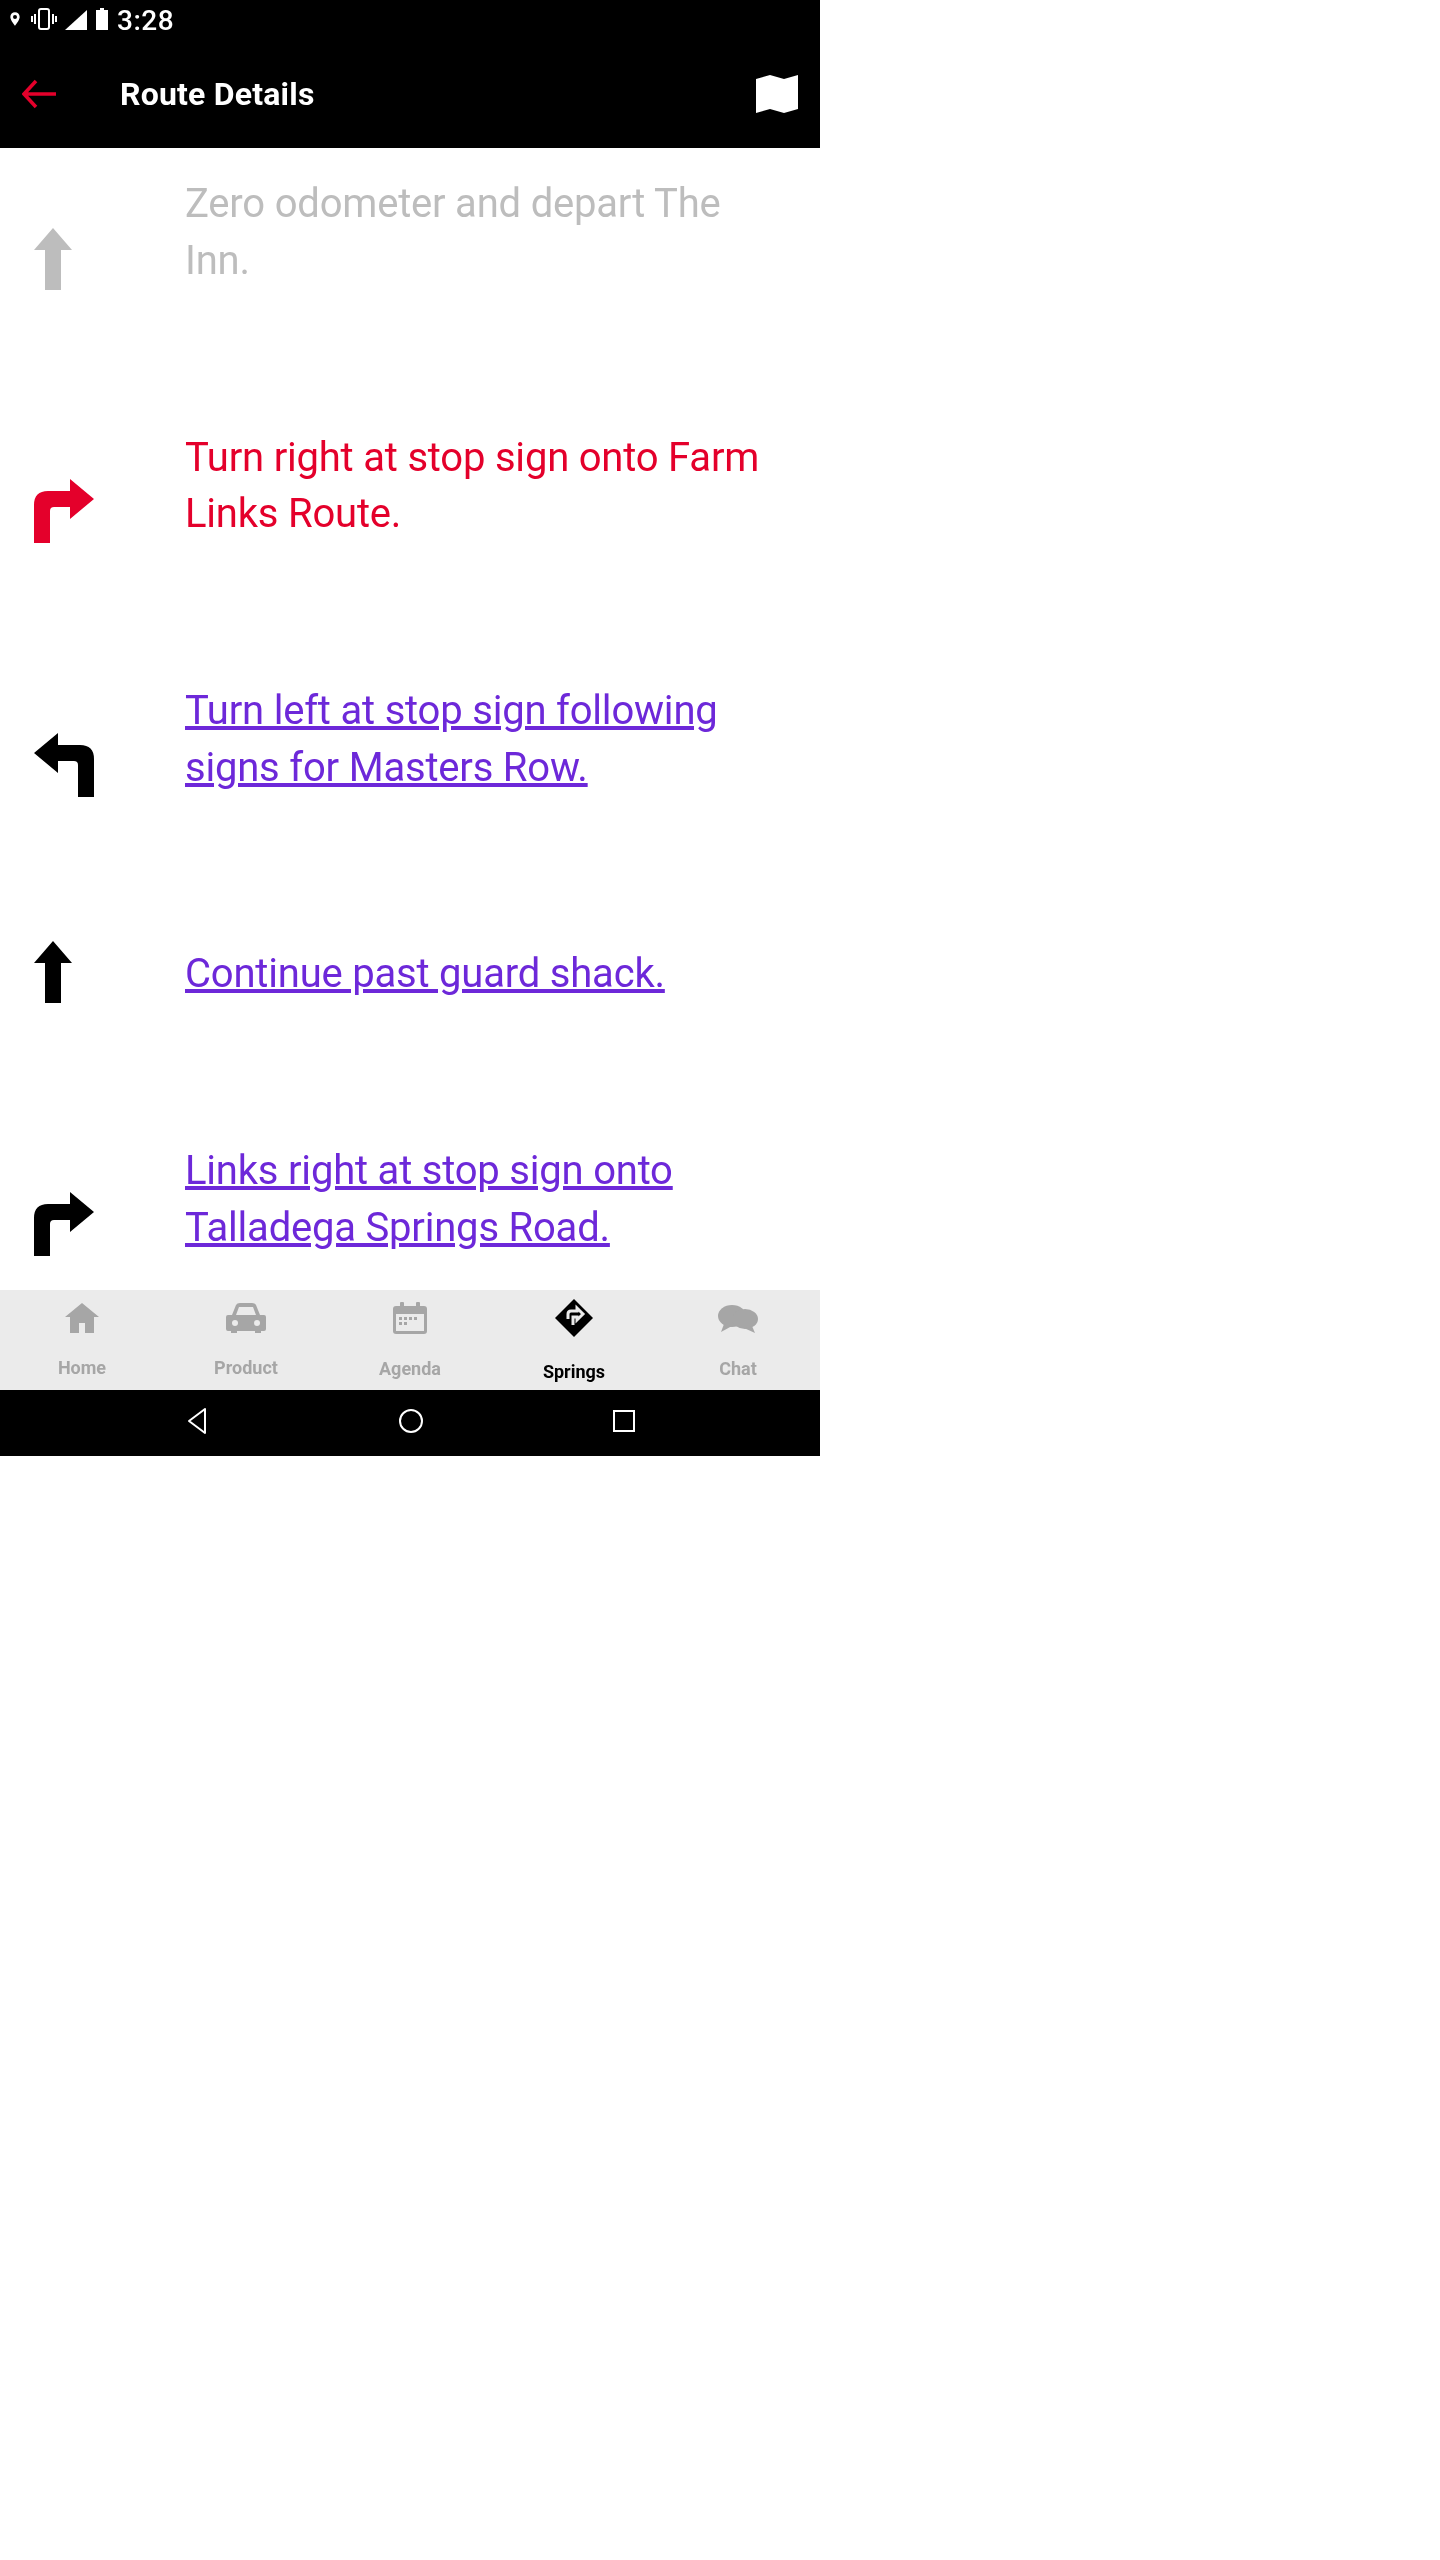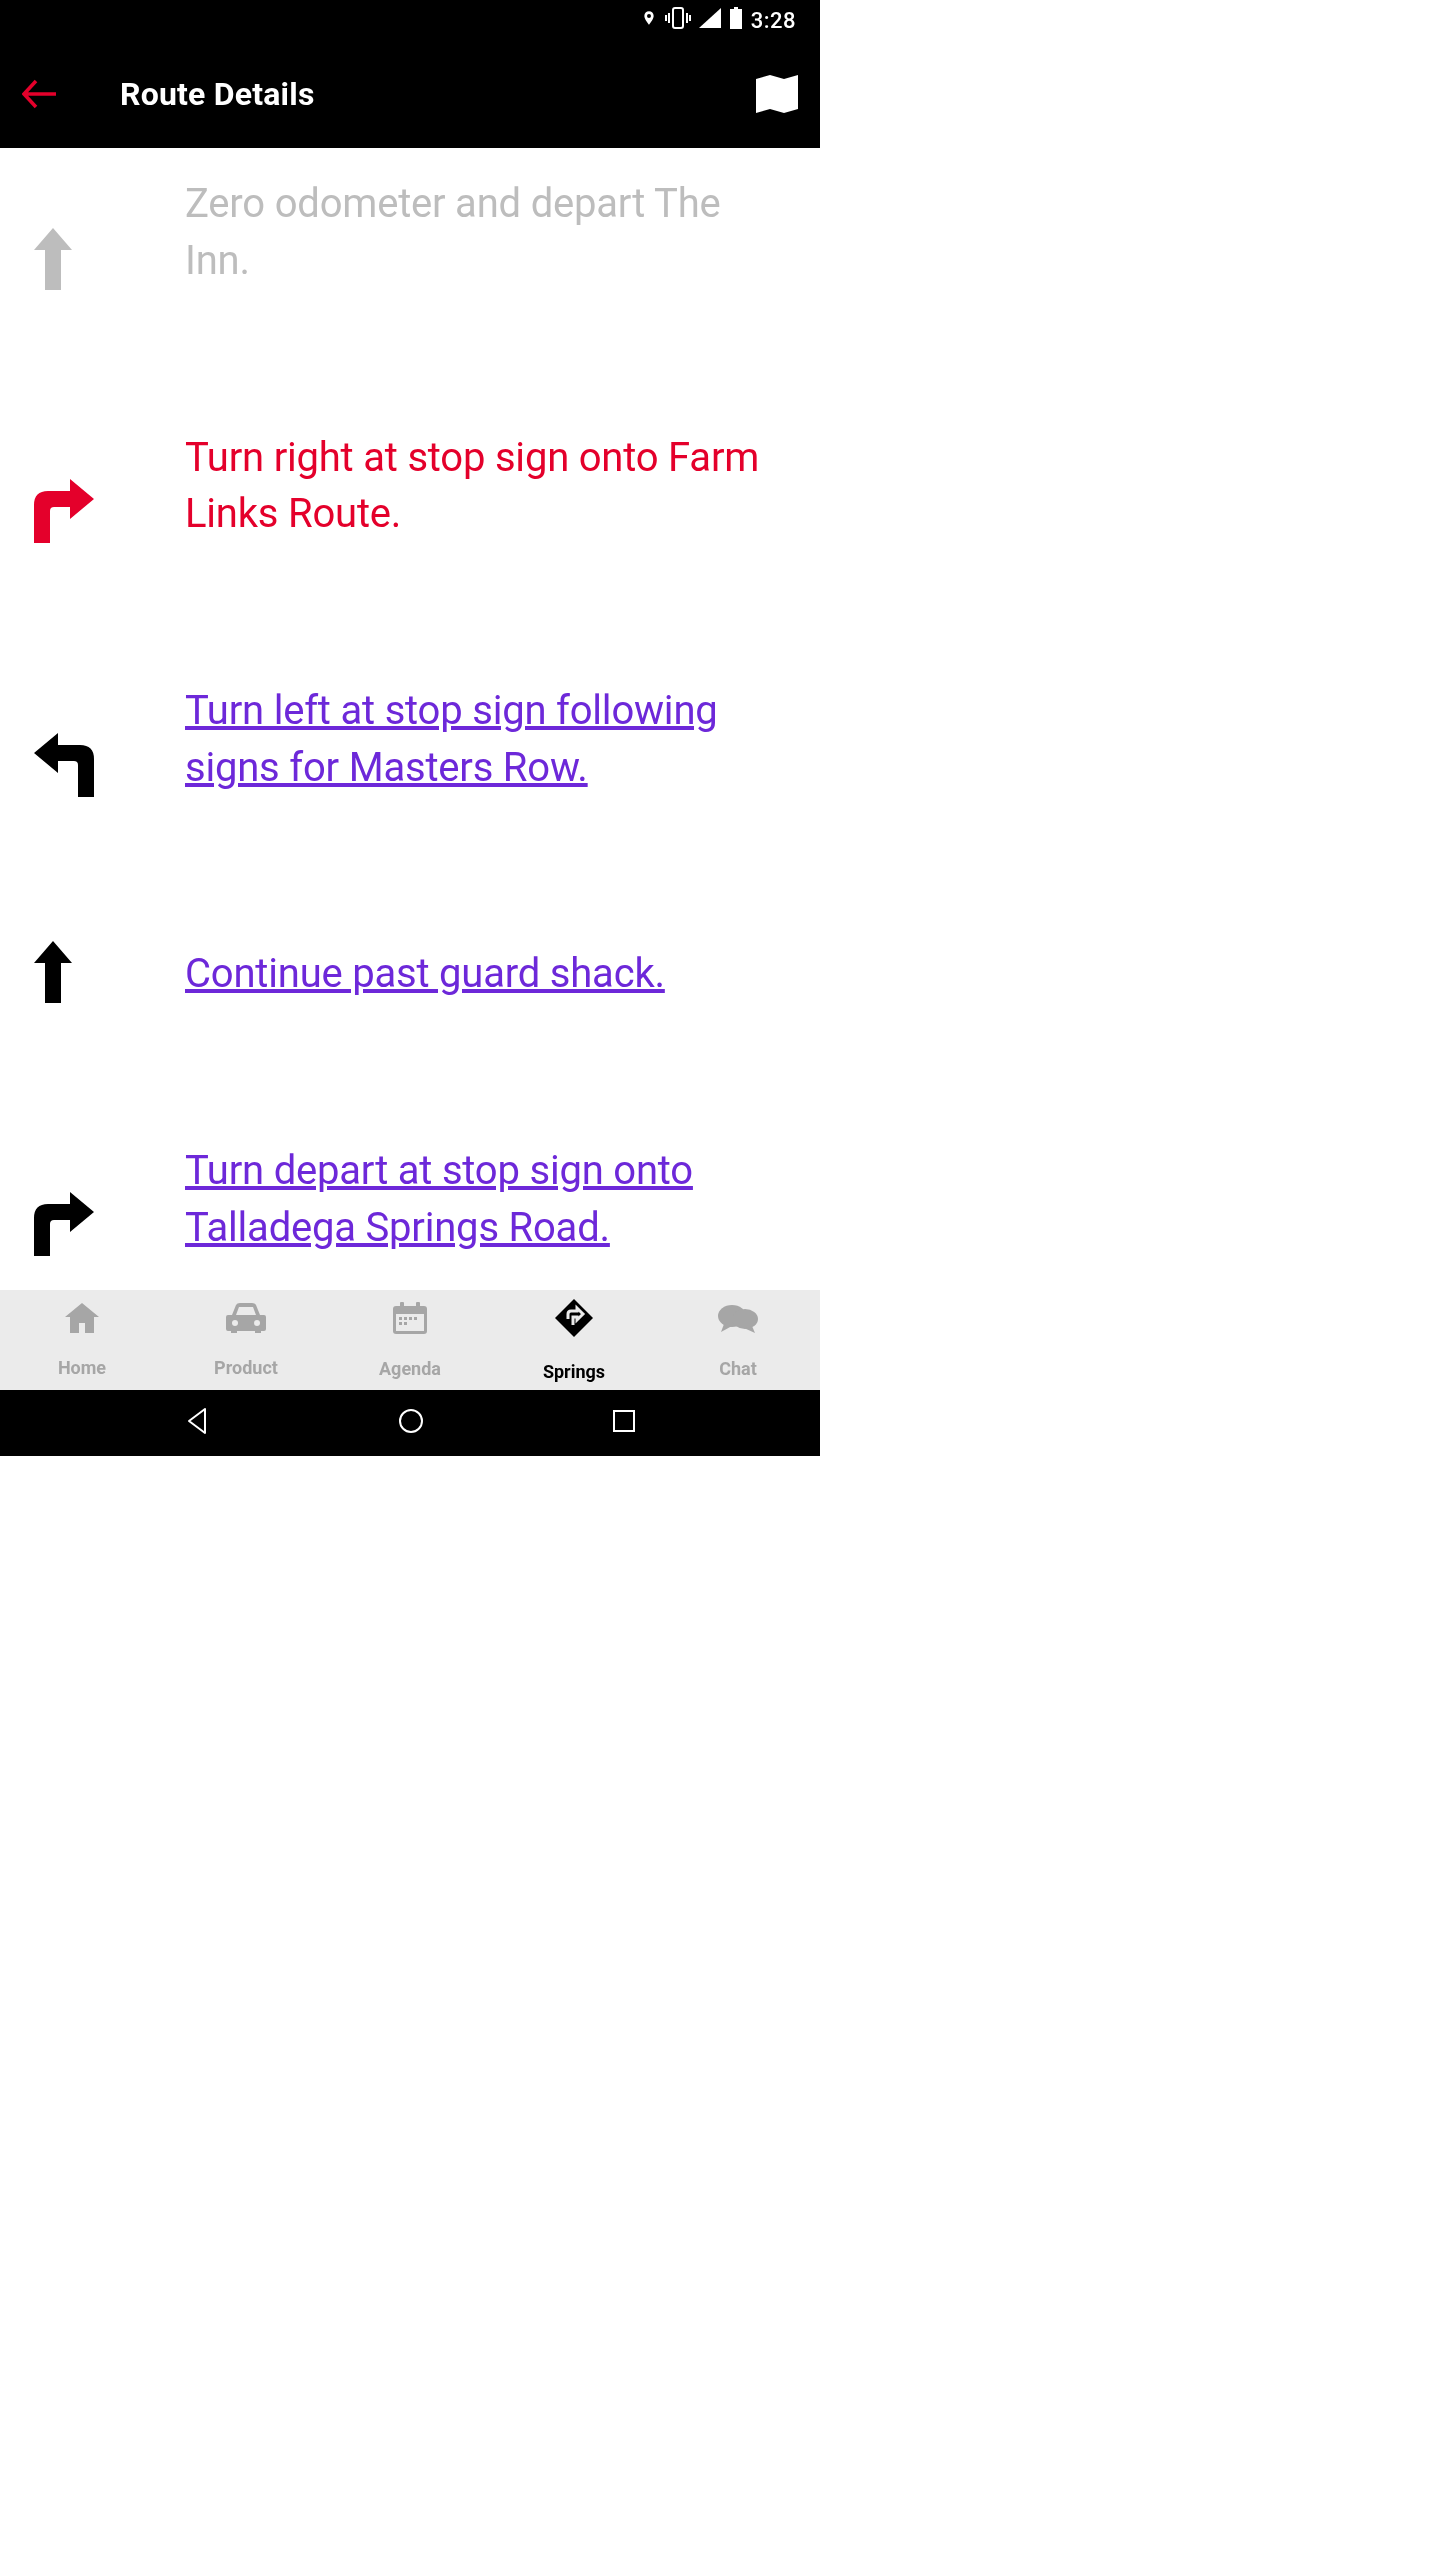--- a/index.html
+++ b/index.html
@@ -1,20 +1,20 @@
 <!DOCTYPE html>
 <html><head>
   <meta charset="utf-8">
   <style>
     * { margin: 0; padding: 0; box-sizing: border-box; }
     html, body { width: 820px; height: 1456px; font-family: -apple-system, BlinkMacSystemFont, "Segoe UI", Roboto, Helvetica, Arial, sans-serif; overflow: hidden; background: #fff; }
     .screen { width: 820px; height: 1456px; display: flex; flex-direction: column; background: #fff; }
 
     
-    .status-bar { height: 40px; background: #000; color: #fff; display: flex; align-items: center; justify-content: flex-end; padding: 0 24px; gap: 8px; font-size: 22px; font-weight: 500; letter-spacing: 0.5px; }
+    .status-bar { height: 40px; background: #000; color: #fff; display: flex; align-items: center; justify-content: flex-start; padding: 0 7px; gap: 8px; font-size: 28px; font-weight: 500; letter-spacing: 0.5px; }
     .status-bar svg { fill: #fff; }
     .status-clock { font-variant-numeric: tabular-nums; }
 
     
     .app-bar { height: 108px; background: #000; color: #fff; display: flex; align-items: center; padding: 0 22px; }
     .back-btn { width: 60px; display: flex; align-items: center; justify-content: flex-start; cursor: pointer; }
     .app-title { flex: 1; font-size: 32px; font-weight: 700; padding-left: 38px; letter-spacing: 0.2px; }
     .map-btn { width: 56px; display: flex; align-items: center; justify-content: flex-end; cursor: pointer; }
 
     
@@ -126,21 +126,21 @@
           </svg>
         </div>
         <div class="step-text">Continue past guard shack.</div>
       </div>
       <div class="step default">
         <div class="step-icon-wrap">
           <svg width="60" height="66" viewBox="0 0 60 66">
             <path d="M0 66 L0 20 Q0 6 14 6 L36 6 L36 -6 L60 14 L36 34 L36 22 L20 22 Q16 22 16 26 L16 66 Z" transform="translate(0,8)"></path>
           </svg>
         </div>
-        <div class="step-text">Turn depart at stop sign onto Talladega Springs Road.</div>
+        <div class="step-text">Links right at stop sign onto Talladega Springs Road.</div>
       </div>
     </div>
 
   <div class="tab-bar" id="tabs-container">
       <div class="tab">
         <span><svg width="34" height="30" viewBox="0 0 34 30">
             <path d="M17 0 L34 14 L29 14 L29 30 L20 30 L20 20 L14 20 L14 30 L5 30 L5 14 L0 14 Z"></path>
           </svg></span>
         <span class="tab-label">Home</span>
       </div>

